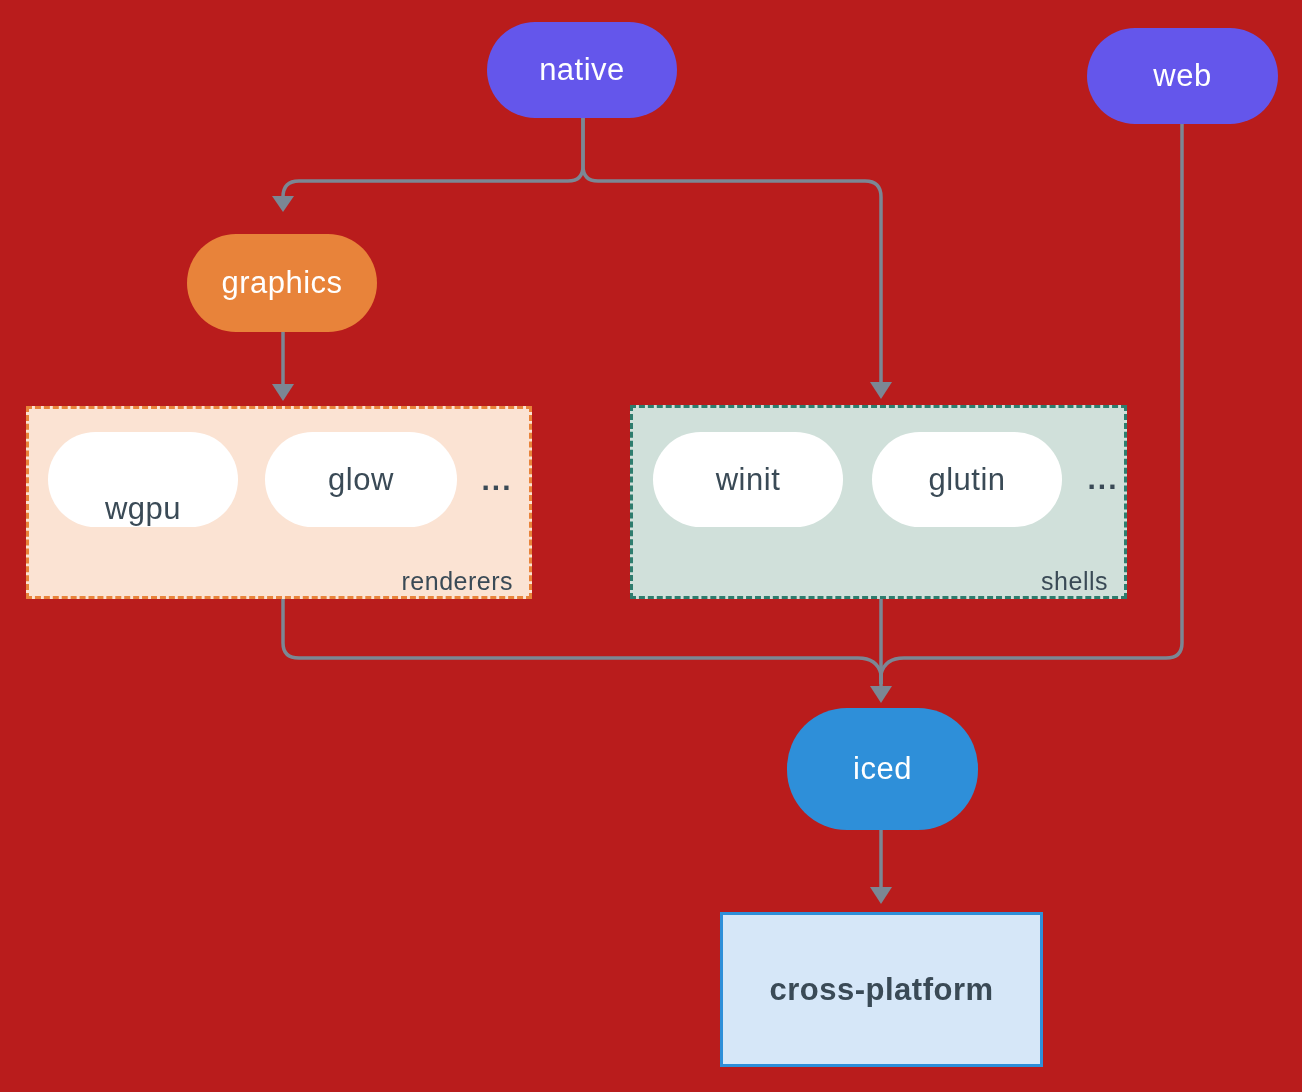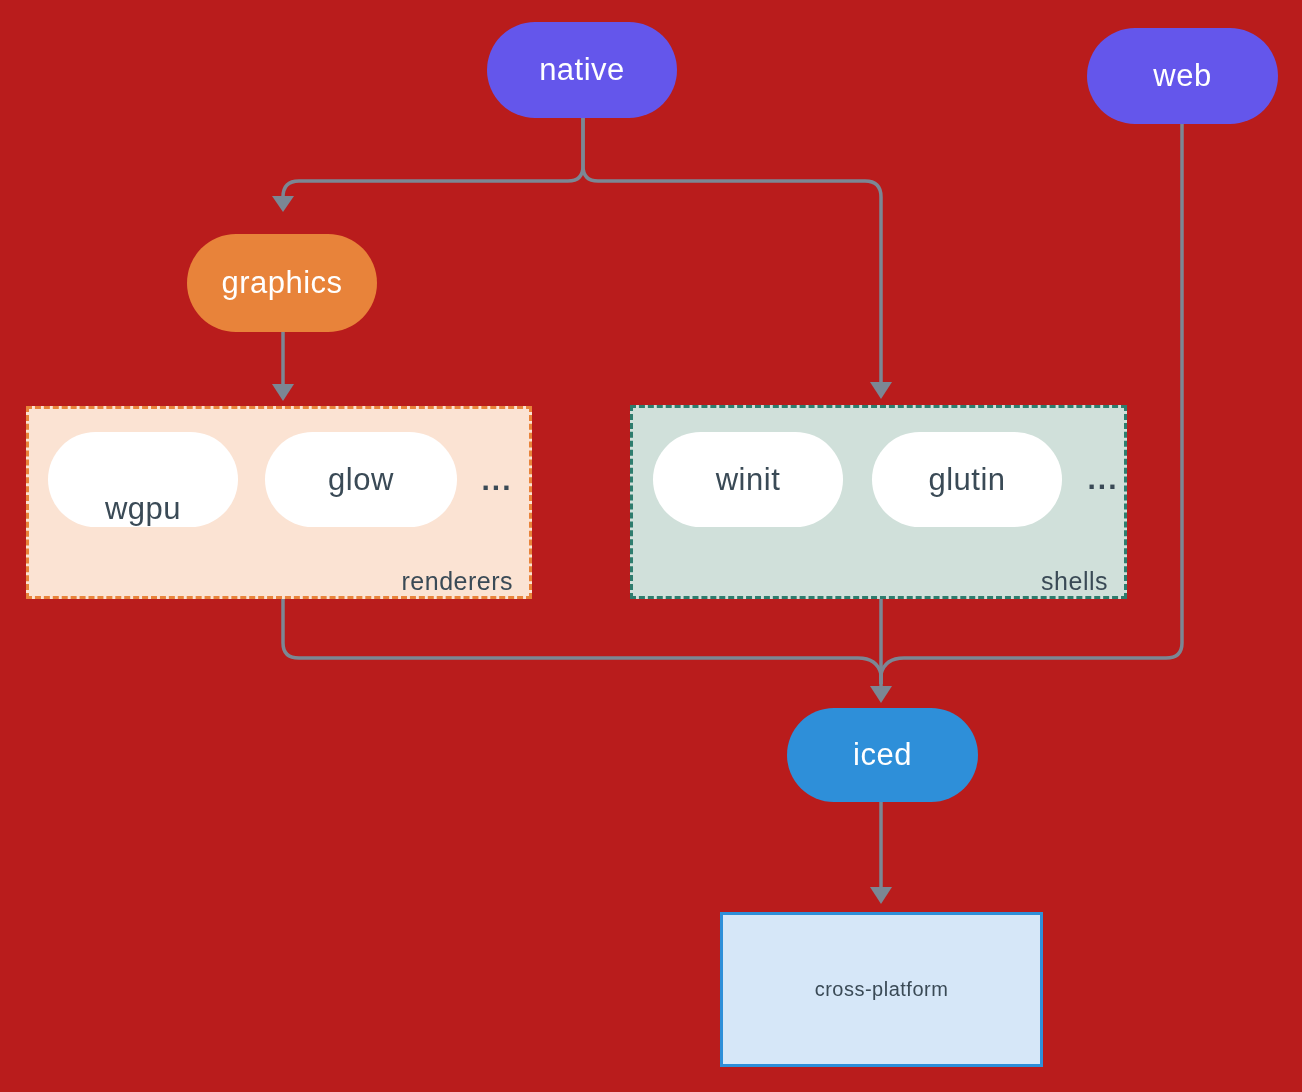--- a/index.html
+++ b/index.html
@@ -27,21 +27,21 @@
 
   .pill{
     position:absolute;
     display:flex;align-items:center;justify-content:center;
     border-radius:60px;
     color:#fff;font-size:31px;letter-spacing:.5px;
   }
   .pill.native{left:487px;top:22px;width:190px;height:96px;background:var(--purple);}
   .pill.web{left:1087px;top:28px;width:191px;height:96px;background:var(--purple);}
   .pill.graphics{left:187px;top:214px;width:190px;height:98px;background:var(--orange);margin-top:20px;}
-  .pill.iced{left:787px;top:708px;width:191px;height:94px;background:var(--blue);}
+  .pill.iced{left:787px;top:708px;width:191px;height:122px;background:var(--blue);}
 
   .group{
     position:absolute;box-sizing:border-box;
   }
   .group.renderers{
     left:26px;top:406px;width:506px;height:193px;
     background:var(--peach);border:3px dashed var(--orange);
   }
   .group.shells{
     left:630px;top:405px;width:497px;height:194px;
@@ -67,21 +67,21 @@
   .group-label{
     position:absolute;right:16px;bottom:0;
     color:var(--slate);font-size:25px;letter-spacing:.5px;
   }
 
   .app-box{
     position:absolute;left:720px;top:912px;width:323px;height:155px;
     box-sizing:border-box;
     background:var(--blue-bg);border:3px solid var(--blue);
     display:flex;flex-direction:column;align-items:center;justify-content:center;
-    color:var(--slate);font-size:20px;line-height:1.48;letter-spacing:.5px;
+    color:var(--slate);font-size:31px;line-height:1.48;letter-spacing:.5px;font-weight:bold;
   }
 </style>
 </head>
 <body>
 
 <div id="canvas">
 
   <svg class="connectors" width="1302" height="1092" viewBox="0 0 1302 1092">
     <g>
       <path d="M583,118 V166 Q583,181 568,181 H299 Q283,181 283,197"></path>

